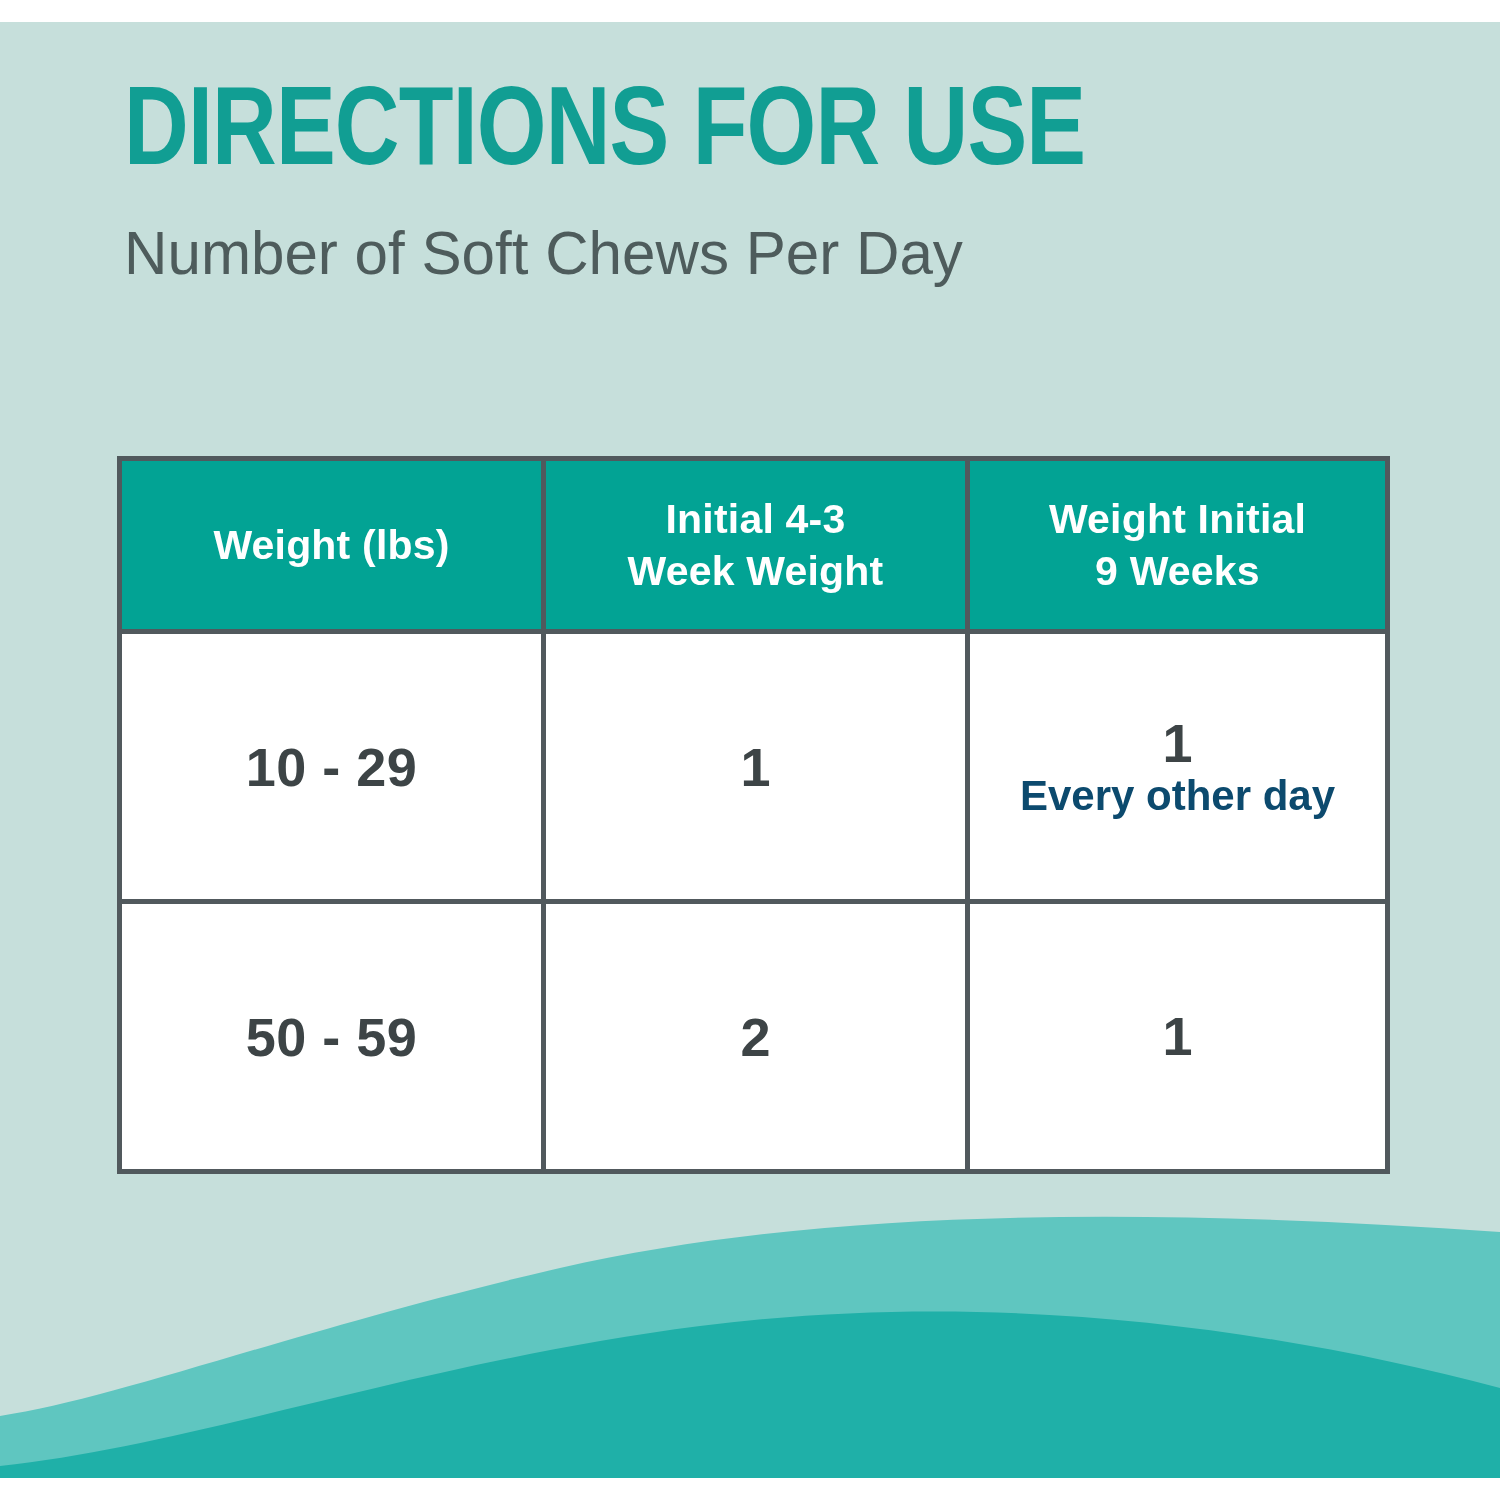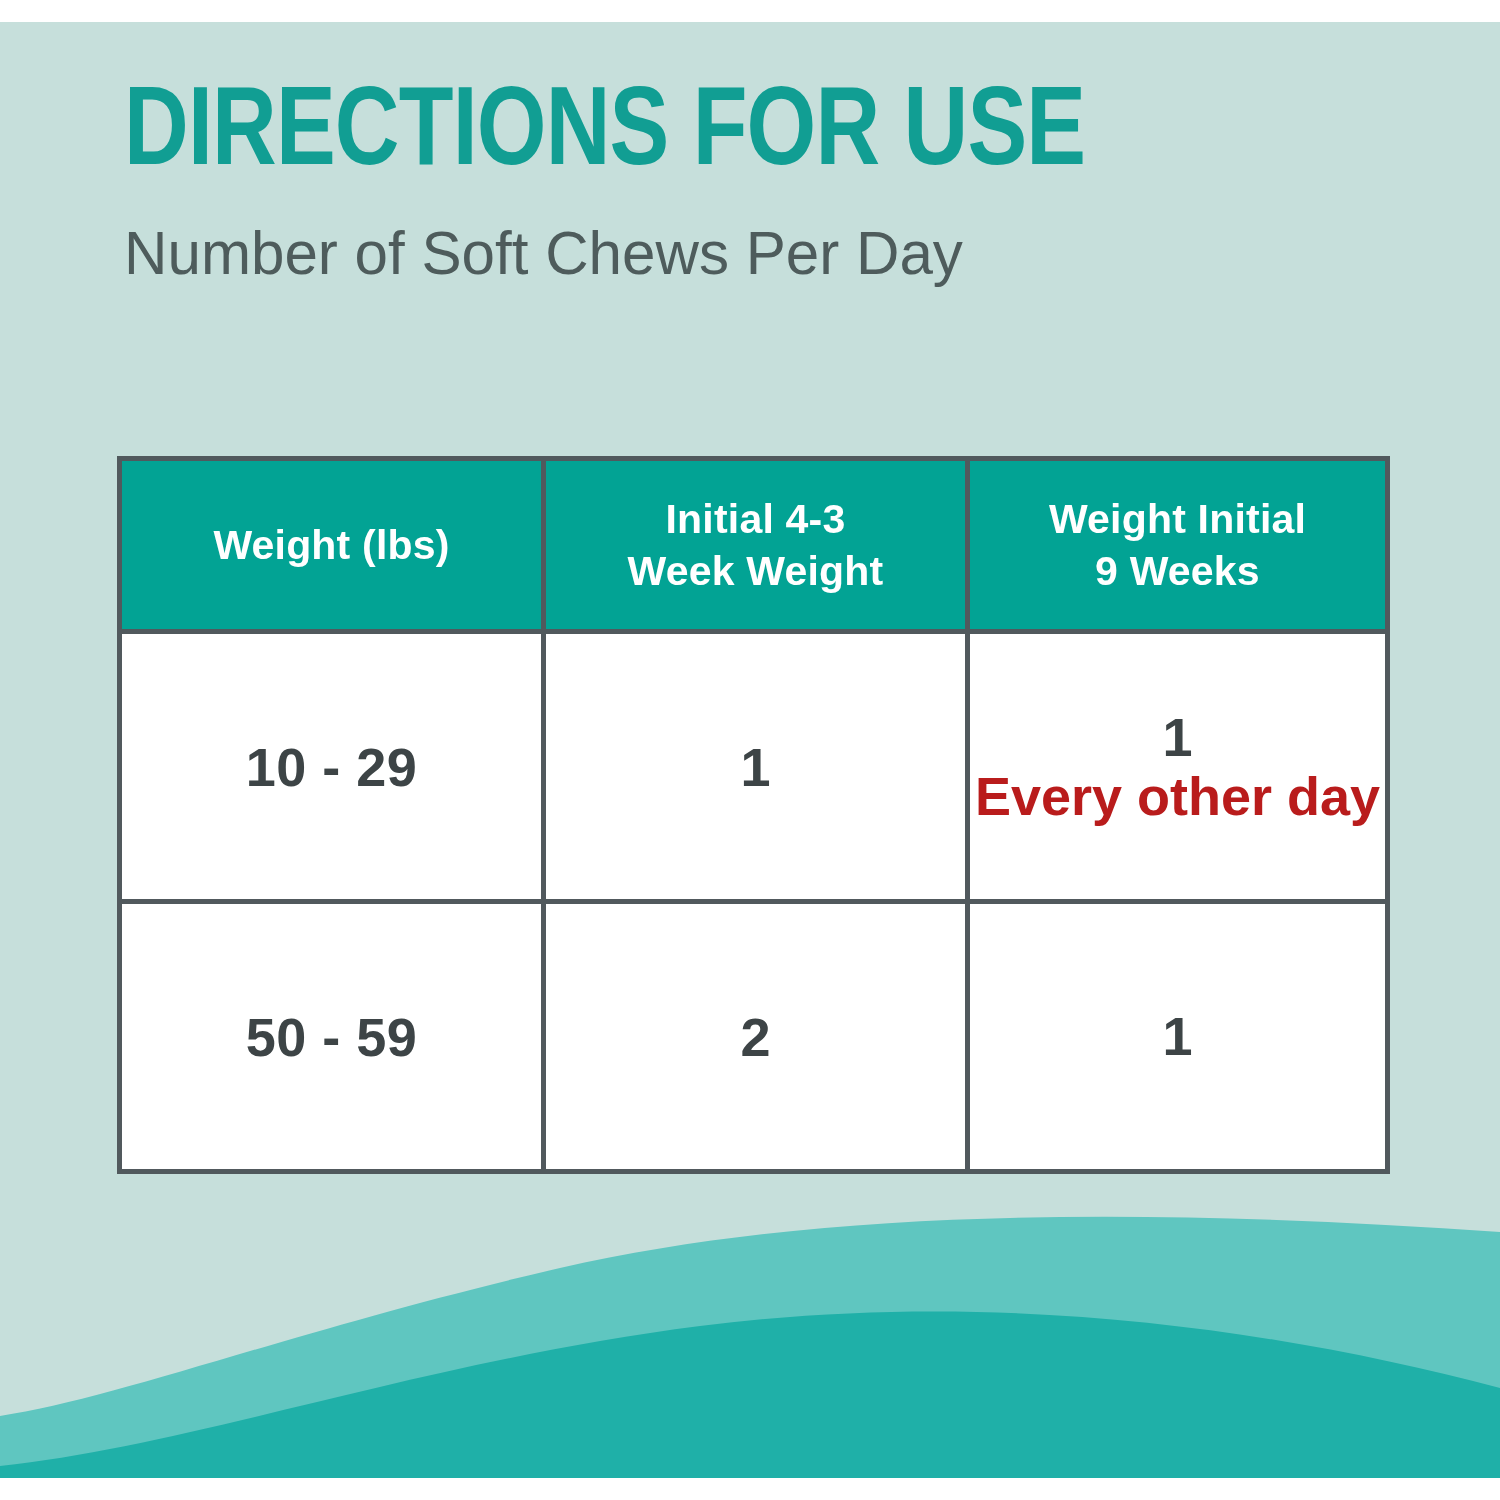--- a/index.html
+++ b/index.html
@@ -94,21 +94,21 @@
   }
   .hdr-line { display: block; }
   .cell-stack {
     display: flex;
     flex-direction: column;
     align-items: center;
     justify-content: center;
     line-height: 1.05;
   }
   .cell-main { font-size: 54px; color: #3d4446; }
-  .cell-sub  { font-size: 54px; color: #b91c1c; margin-top: 2px; }
+  .cell-sub  { font-size: 42px; color: #0c4a6e; margin-top: 2px; }
   .weight-val { letter-spacing: 0.5px; }
 
   
   #waves {
     position: absolute;
     left: 0;
     bottom: 0;
     width: 1500px;
     height: 330px;
   }

